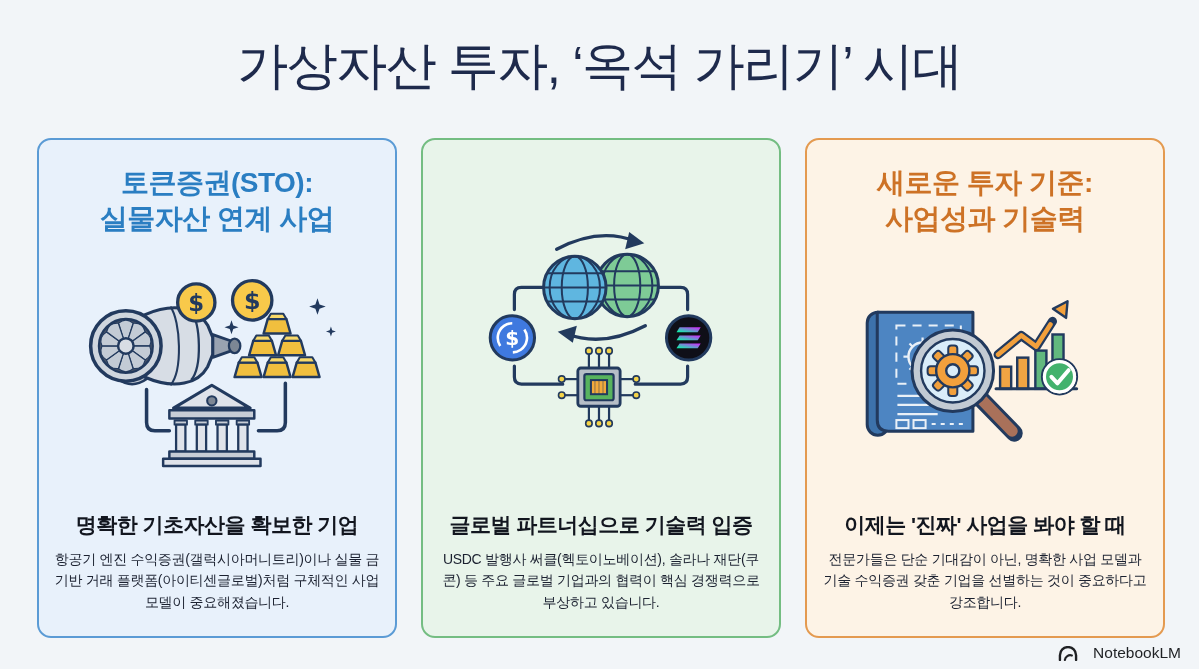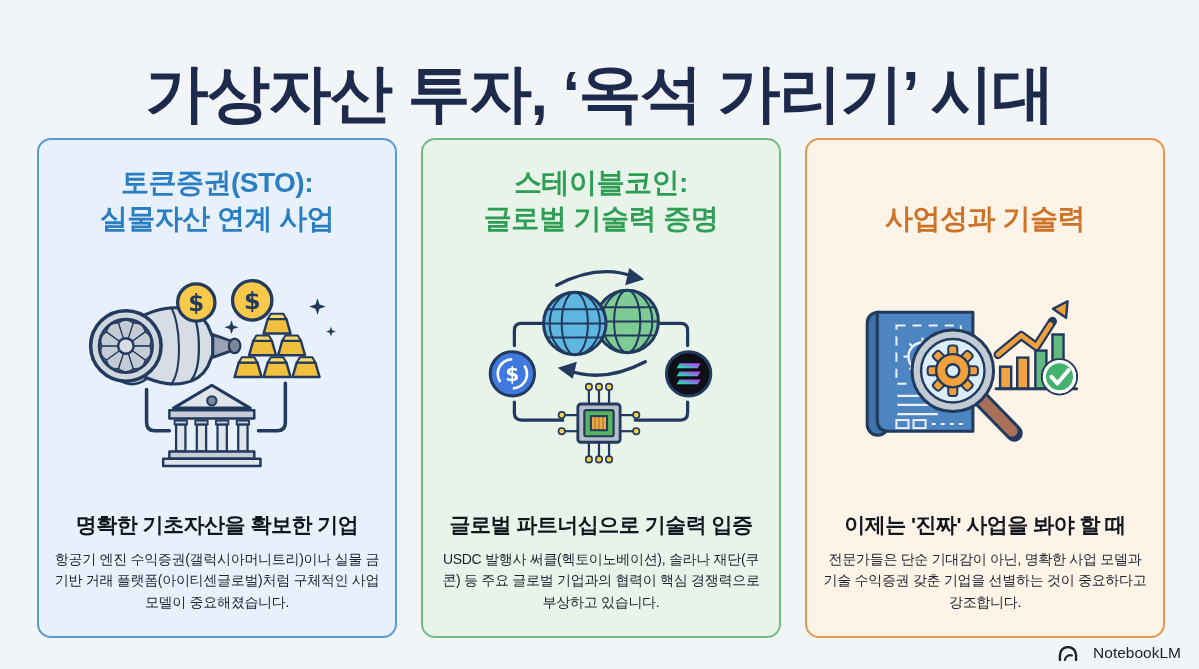--- a/index.html
+++ b/index.html
@@ -4,23 +4,23 @@
 <style>
   html,body{margin:0;padding:0;}
   body{
     width:1199px;height:669px;
     background:#f2f5f8;
     font-family:"Liberation Sans","DejaVu Sans",sans-serif;
     position:relative;overflow:hidden;
     -webkit-font-smoothing:antialiased;
   }
   .page-title{
-    margin:0;padding-top:51px;
+    margin:0;padding-top:32px;
     text-align:center;
-    font-size:63px;font-weight:700;
+    font-size:51px;font-weight:400;
     color:#1e2a4c;letter-spacing:-1.5px;
   }
   .cards{
     position:absolute;left:37px;top:138px;
     display:flex;gap:24px;
   }
   .card{
     width:360px;height:500px;box-sizing:border-box;
     background:var(--card-bg,#fff);
     border:2.5px solid var(--card-border,#ccc);
@@ -144,24 +144,20 @@
           <rect x="94" y="184" width="82" height="7" fill="#c7cdd6" stroke-width="2.4"></rect>
           <rect x="88" y="191" width="94" height="7" fill="#dfe3ea" stroke-width="2.4"></rect>
         </g>
       </svg>
     </div>
     <p class="card-subtitle">명확한 기초자산을 확보한 기업</p>
     <p class="card-body">항공기 엔진 수익증권(갤럭시아머니트리)이나 실물 금 기반 거래 플랫폼(아이티센글로벌)처럼 구체적인 사업 모델이 중요해졌습니다.</p>
   </section>
 
   <section class="card" style="--card-bg: #e8f4ea; --card-border: #74bd82; --card-accent: #2e9e54;">
-    <h2 class="card-heading">
-      <span>스테이블코인:</span><br>
-      <span>글로벌 기술력 증명</span>
-    </h2>
     <div class="illus">
       <svg width="282" viewBox="0 0 280 215">
         <defs>
           <linearGradient id="s2-sol" x1="0" y1="1" x2="1" y2="0">
             <stop offset="0" stop-color="#00ffa3"></stop>
               <stop offset="1" stop-color="#dc1fff"></stop>
           </linearGradient>
           <clipPath id="s2-gl">
               <circle cx="114" cy="62" r="31"></circle>
             </clipPath>
@@ -251,21 +247,21 @@
           </g>
         </g>
       </svg>
     </div>
     <p class="card-subtitle">글로벌 파트너십으로 기술력 입증</p>
     <p class="card-body">USDC 발행사 써클(헥토이노베이션), 솔라나 재단(쿠콘) 등 주요 글로벌 기업과의 협력이 핵심 경쟁력으로 부상하고 있습니다.</p>
   </section>
 
   <section class="card" style="--card-bg: #fdf3e6; --card-border: #e49a50; --card-accent: #cd7226;">
     <h2 class="card-heading">
-      <br>
+      <span>새로운 투자 기준:</span><br>
       <span>사업성과 기술력</span>
     </h2>
     <div class="illus">
       <svg width="292" viewBox="0 0 290 210">
 
         <g>
           <rect x="28" y="48" width="21" height="122" rx="10.5" fill="#3d72ab" stroke="#223a5e" stroke-width="3"></rect>
           <path d="M38,48 H133 V166 H49 Q38,166 38,155 Z" fill="#4d85c2" stroke="#223a5e" stroke-width="3" stroke-linejoin="round"></path>
           <g stroke="#ffffff" fill="none" opacity="0.88">
             <rect x="57" y="61" width="64" height="58" stroke-width="2" stroke-dasharray="9 7"></rect>

